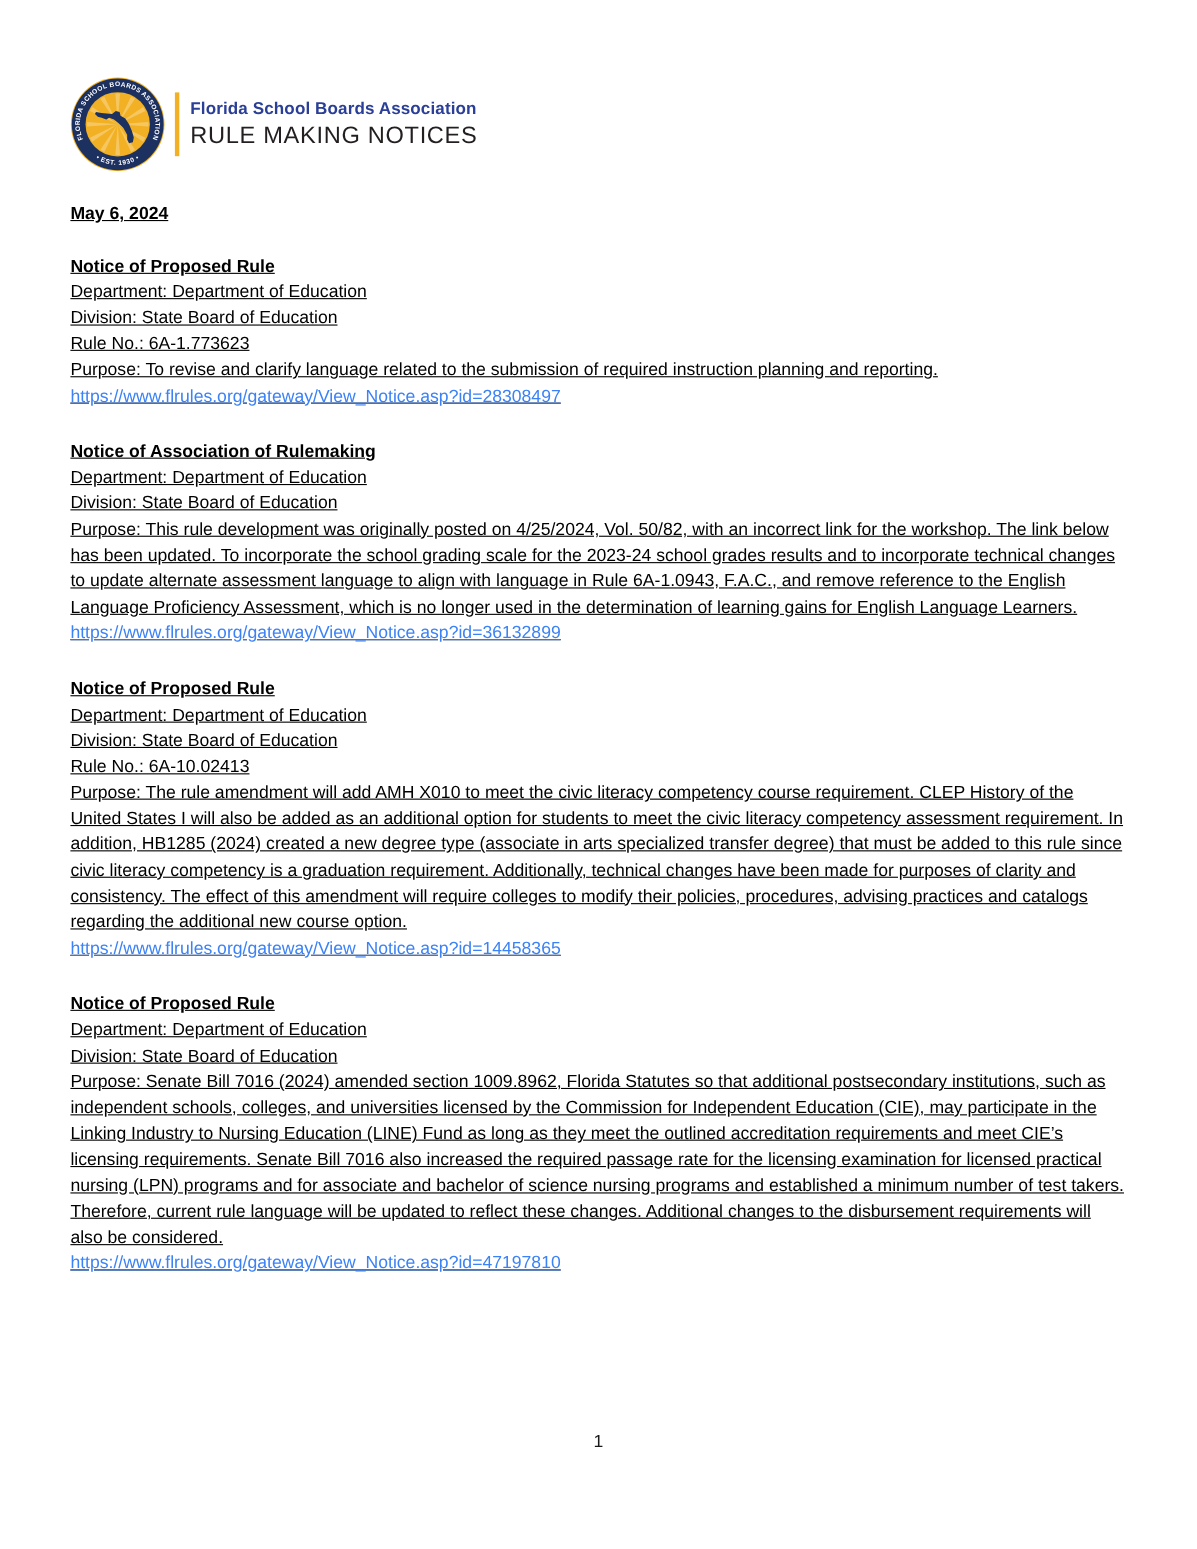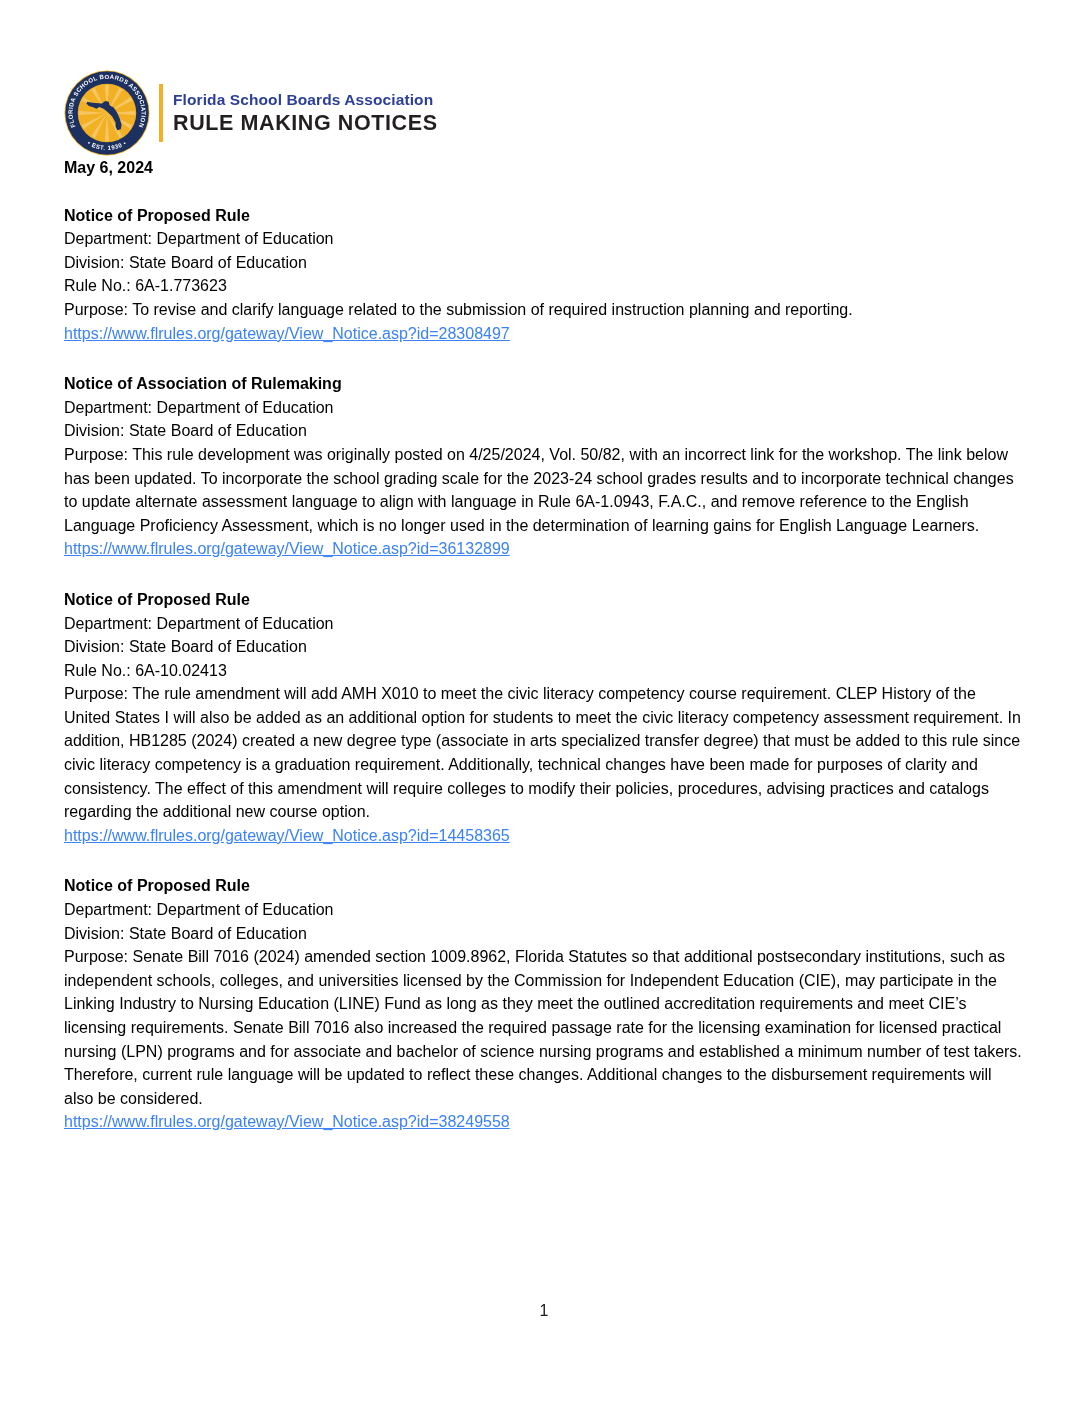--- a/index.html
+++ b/index.html
@@ -35,31 +35,33 @@
   .masthead-text { display: flex; flex-direction: column; justify-content: center; }
   .org-name {
     color: #2b3f97;
     font-weight: bold;
     font-size: 15.5px;
     letter-spacing: 0.1px;
     line-height: 20px;
   }
   .doc-title {
     color: #231f20;
-    font-weight: bold;
+    font-weight: normal;
     font-size: 21.5px;
     letter-spacing: 0.6px;
     line-height: 26px;
   }
 
   
   .content {
+    margin-top: 27px;
     font-size: 16px;
     line-height: 23.6px;
     max-width: 962px;
+    text-decoration: underline;
   }
   .date-line { font-weight: bold; }
   .notice { margin-top: 24px; }
   .notice + .notice { margin-top: 27px; }
   .notice-title { font-weight: bold; }
   .notice p { margin: 0; }
   a.notice-link {
     color: #3b82f6;
     text-decoration: underline;
     word-break: break-all;
@@ -153,21 +155,21 @@
       <p>Rule No.: 6A-10.02413</p>
       <p>Purpose: The rule amendment will add AMH X010 to meet the civic literacy competency course requirement. CLEP History of the United States I will also be added as an additional option for students to meet the civic literacy competency assessment requirement. In addition, HB1285 (2024) created a new degree type (associate in arts specialized transfer degree) that must be added to this rule since civic literacy competency is a graduation requirement. Additionally, technical changes have been made for purposes of clarity and consistency. The effect of this amendment will require colleges to modify their policies, procedures, advising practices and catalogs regarding the additional new course option.</p>
       <p><a class="notice-link" href="#">https://www.flrules.org/gateway/View_Notice.asp?id=14458365</a></p>
     </section>
 
     <section class="notice">
       <p class="notice-title">Notice of Proposed Rule</p>
       <p>Department: Department of Education</p>
       <p>Division: State Board of Education</p>
       <p>Purpose: Senate Bill 7016 (2024) amended section 1009.8962, Florida Statutes so that additional postsecondary institutions, such as independent schools, colleges, and universities licensed by the Commission for Independent Education (CIE), may participate in the Linking Industry to Nursing Education (LINE) Fund as long as they meet the outlined accreditation requirements and meet CIE’s licensing requirements. Senate Bill 7016 also increased the required passage rate for the licensing examination for licensed practical nursing (LPN) programs and for associate and bachelor of science nursing programs and established a minimum number of test takers. Therefore, current rule language will be updated to reflect these changes. Additional changes to the disbursement requirements will also be considered.</p>
-      <p><a class="notice-link" href="#">https://www.flrules.org/gateway/View_Notice.asp?id=38249558</a></p>
+      <p><a class="notice-link" href="#">https://www.flrules.org/gateway/View_Notice.asp?id=47197810</a></p>
     </section>
   </main>
 
   <footer class="footer">
     <span>1</span>
   </footer>
 
 </div>
 
 </body></html>

